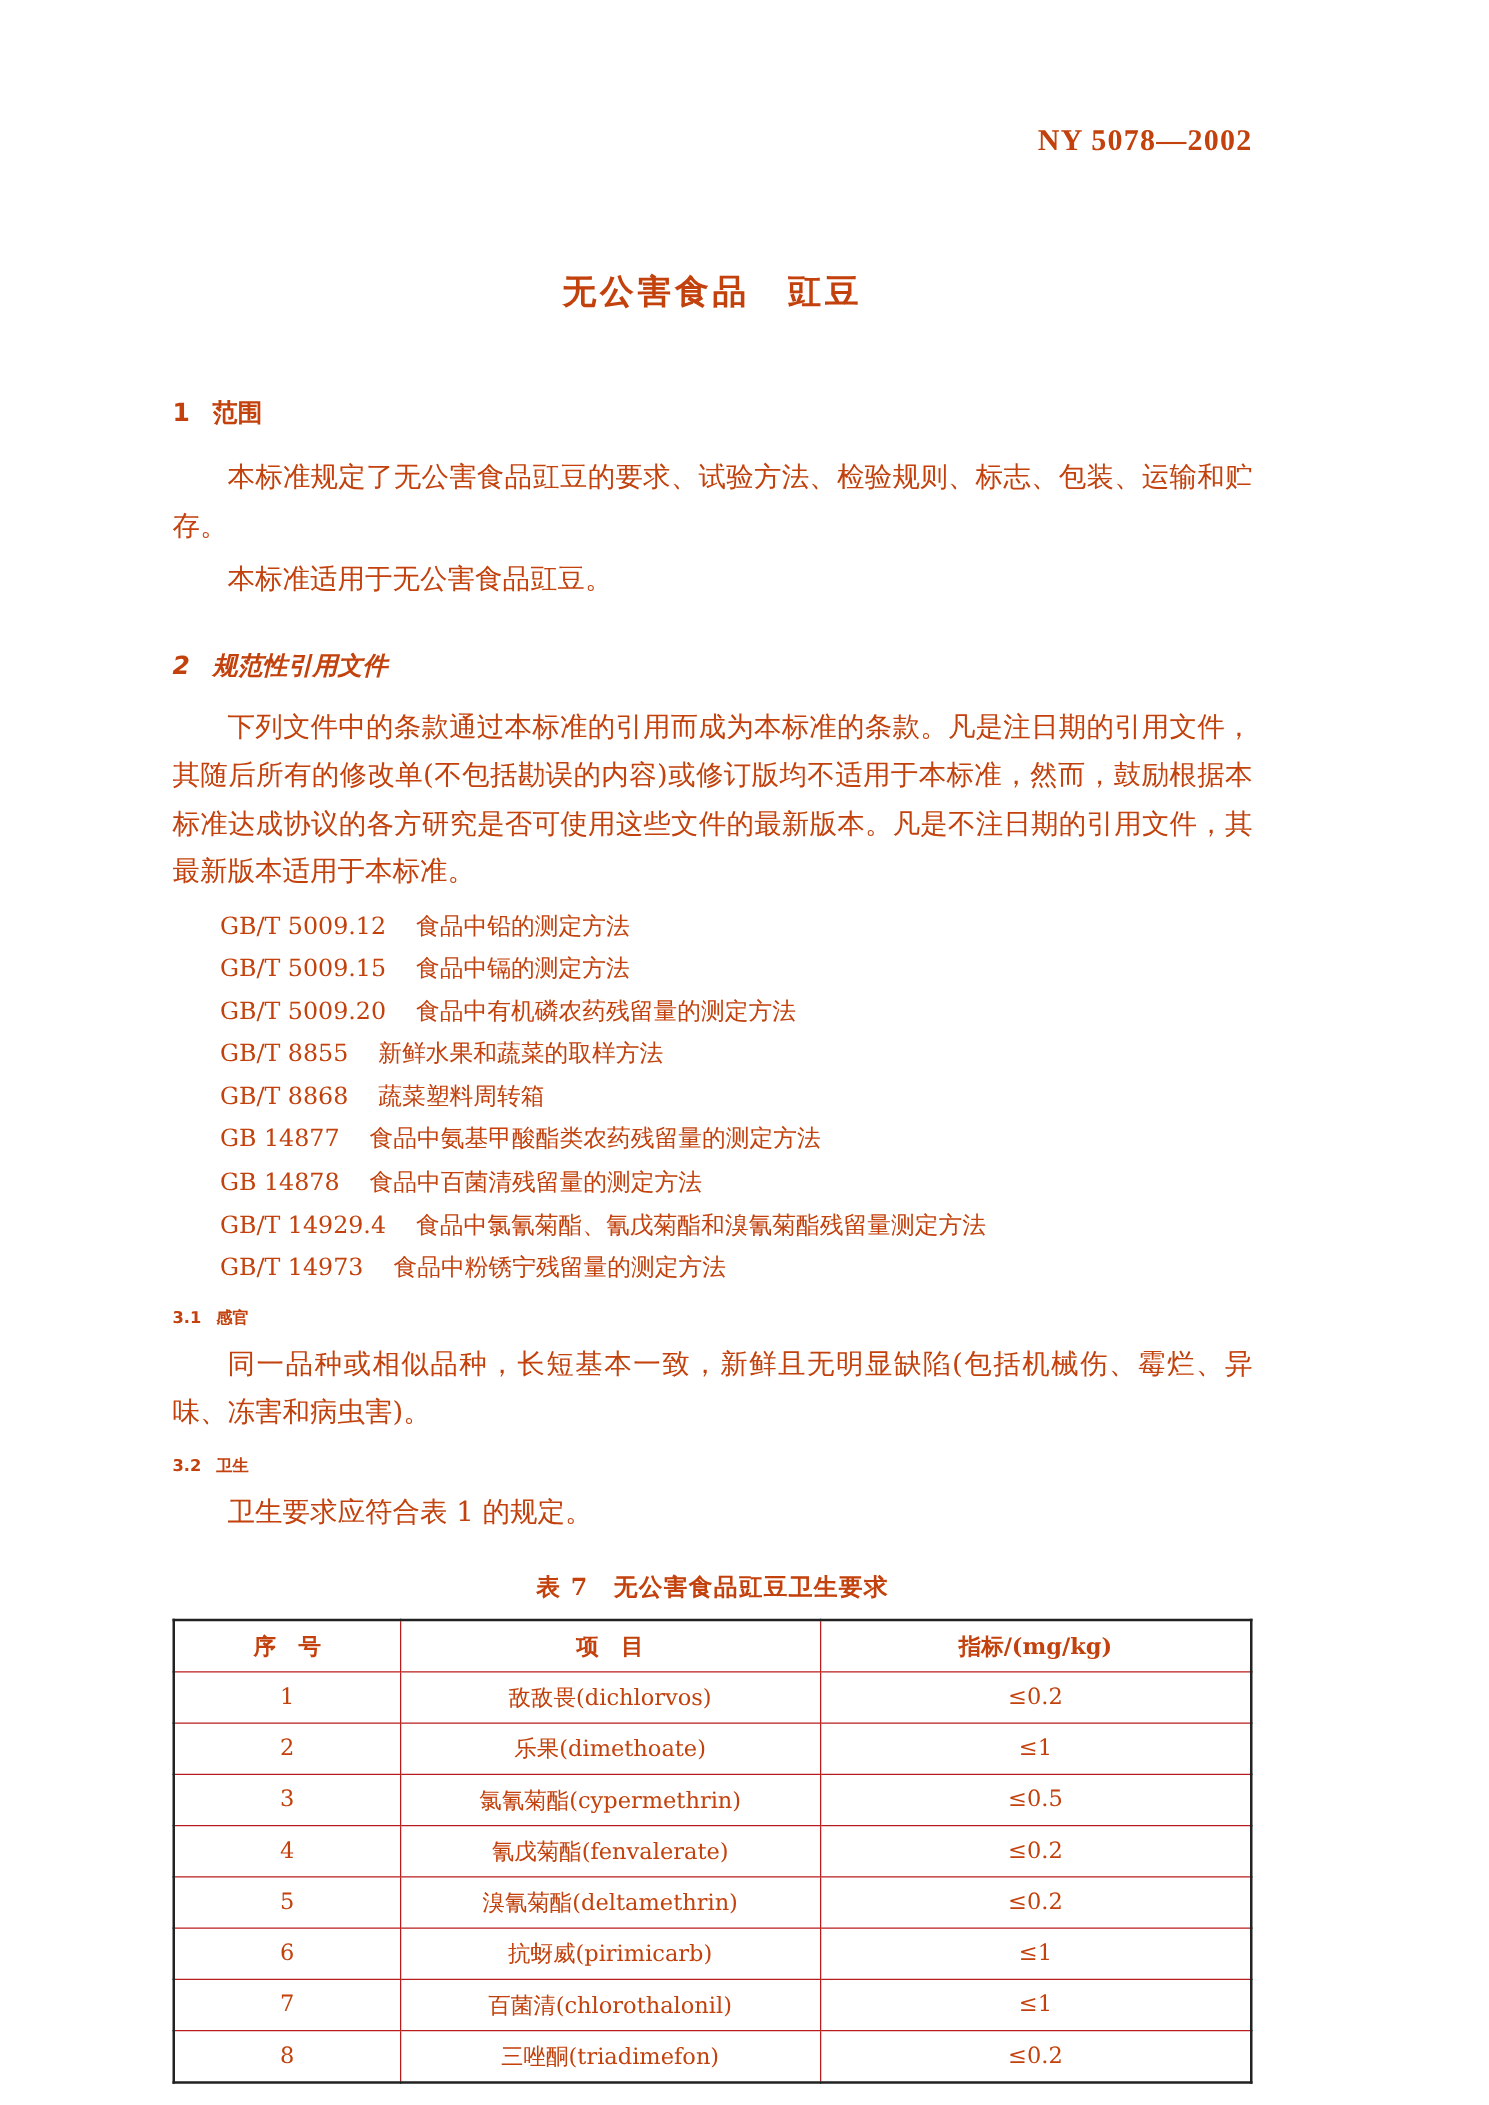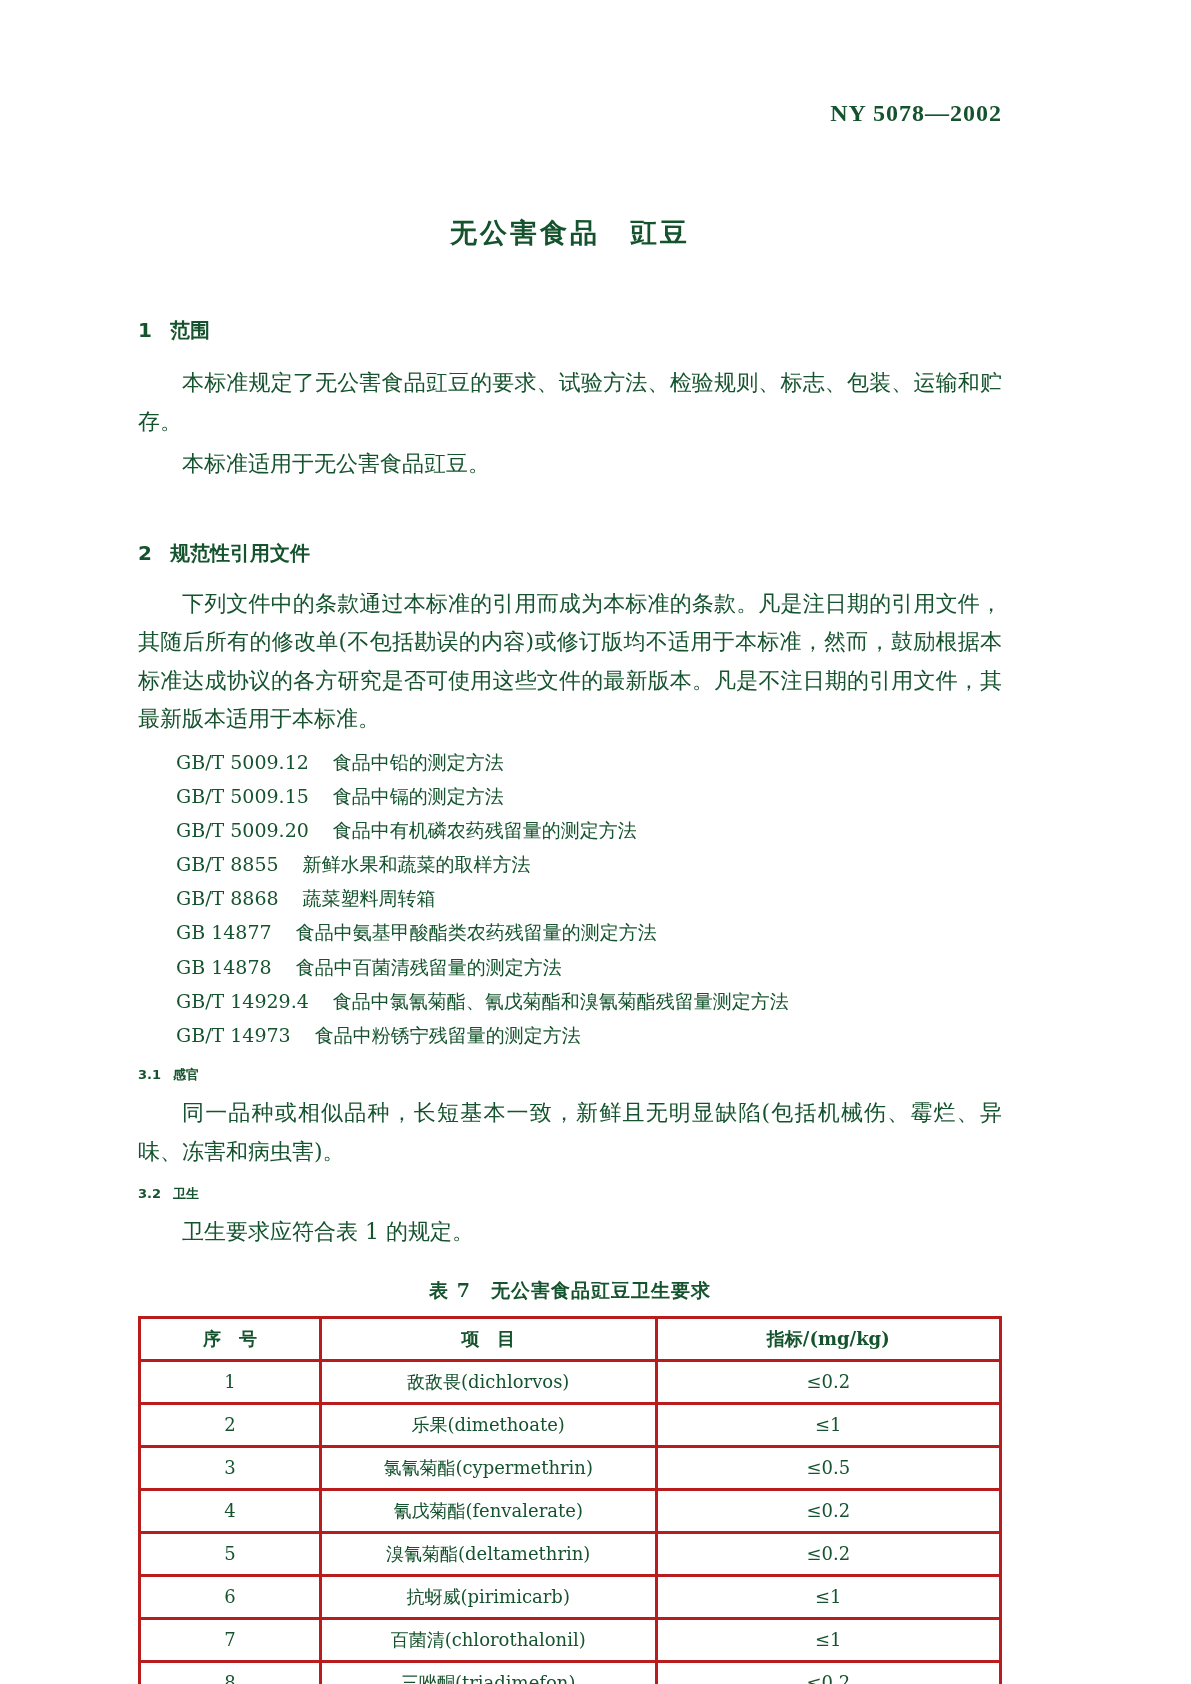--- a/index.html
+++ b/index.html
@@ -9,21 +9,21 @@
   }
   .page {
     position: relative;
     width: 1185px;
     height: 1684px;
     margin: 0 auto;
     background: #ffffff;
     box-sizing: border-box;
     padding: 100px 186px 0 135px;
     font-family: "DejaVu Serif", "Liberation Serif", serif;
-    color: #14532d;
+    color: #c2410c;
   }
   .doc-number {
     text-align: right;
     font-size: 24px;
     font-weight: bold;
     letter-spacing: 1px;
     font-family: "Liberation Serif", "DejaVu Serif", serif;
   }
   .title {
     margin: 88px 0 0 0;
@@ -31,21 +31,22 @@
     font-size: 27px;
     font-weight: bold;
     letter-spacing: 3px;
   }
   .section-heading {
     margin: 66px 0 20px 0;
     font-size: 20px;
     font-weight: bold;
   }
   .section-heading.tight {
-    margin: 56px 0 18px 0;
+    margin: 35px 0 18px 0;
+    font-style: italic;
   }
   .sec-num {
     display: inline-block;
     margin-right: 18px;
     font-family: "DejaVu Sans", "Liberation Sans", sans-serif;
     font-weight: bold;
   }
   .sub-heading {
     margin: 14px 0 10px 0;
     font-size: 13px;
@@ -80,21 +81,21 @@
     letter-spacing: 1px;
   }
   table.data-table {
     width: 100%;
     border-collapse: collapse;
     border: 2px solid #222222;
     font-size: 18px;
   }
   table.data-table th,
   table.data-table td {
-    border: 3px solid #b91c1c;
+    border: 1px solid #b91c1c;
     text-align: center;
     height: 36px;
     padding: 2px 6px;
   }
   table.data-table th {
     font-weight: bold;
   }
   table.data-table col.c-num  { width: 21%; }
   table.data-table col.c-item { width: 39%; }
   table.data-table col.c-lim  { width: 40%; }

